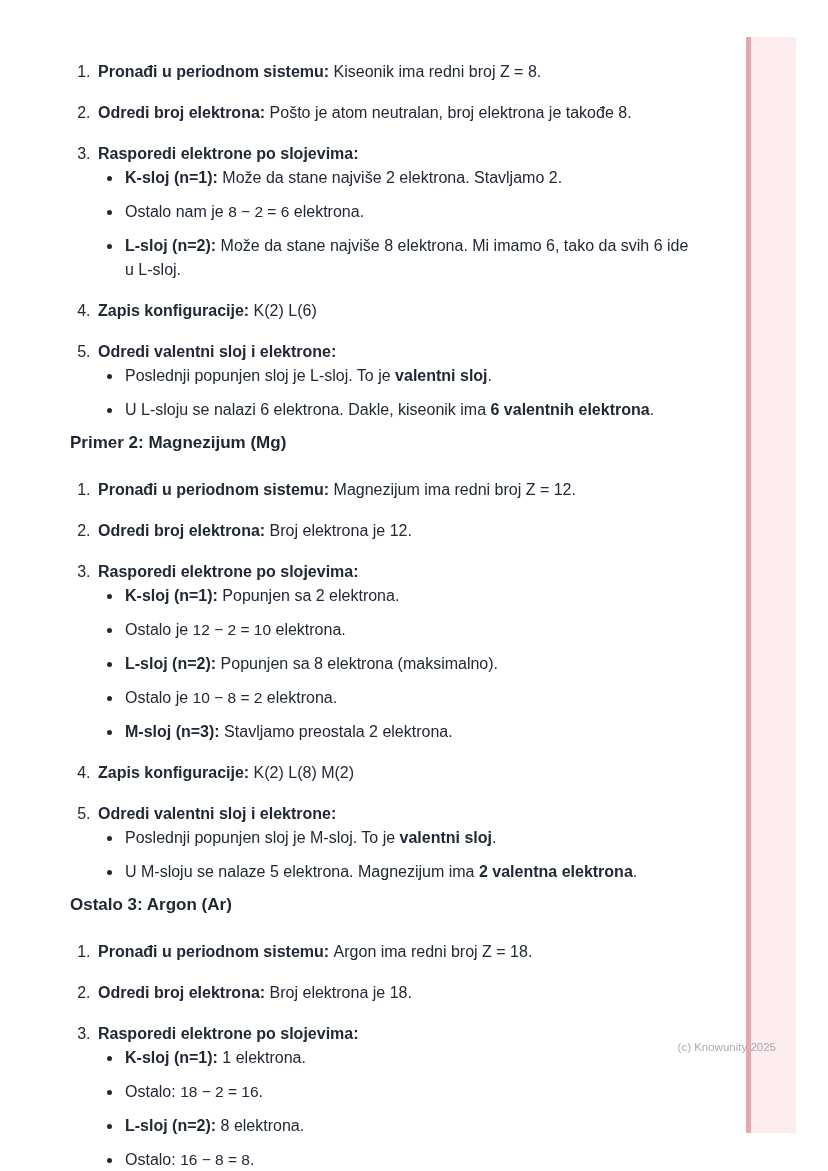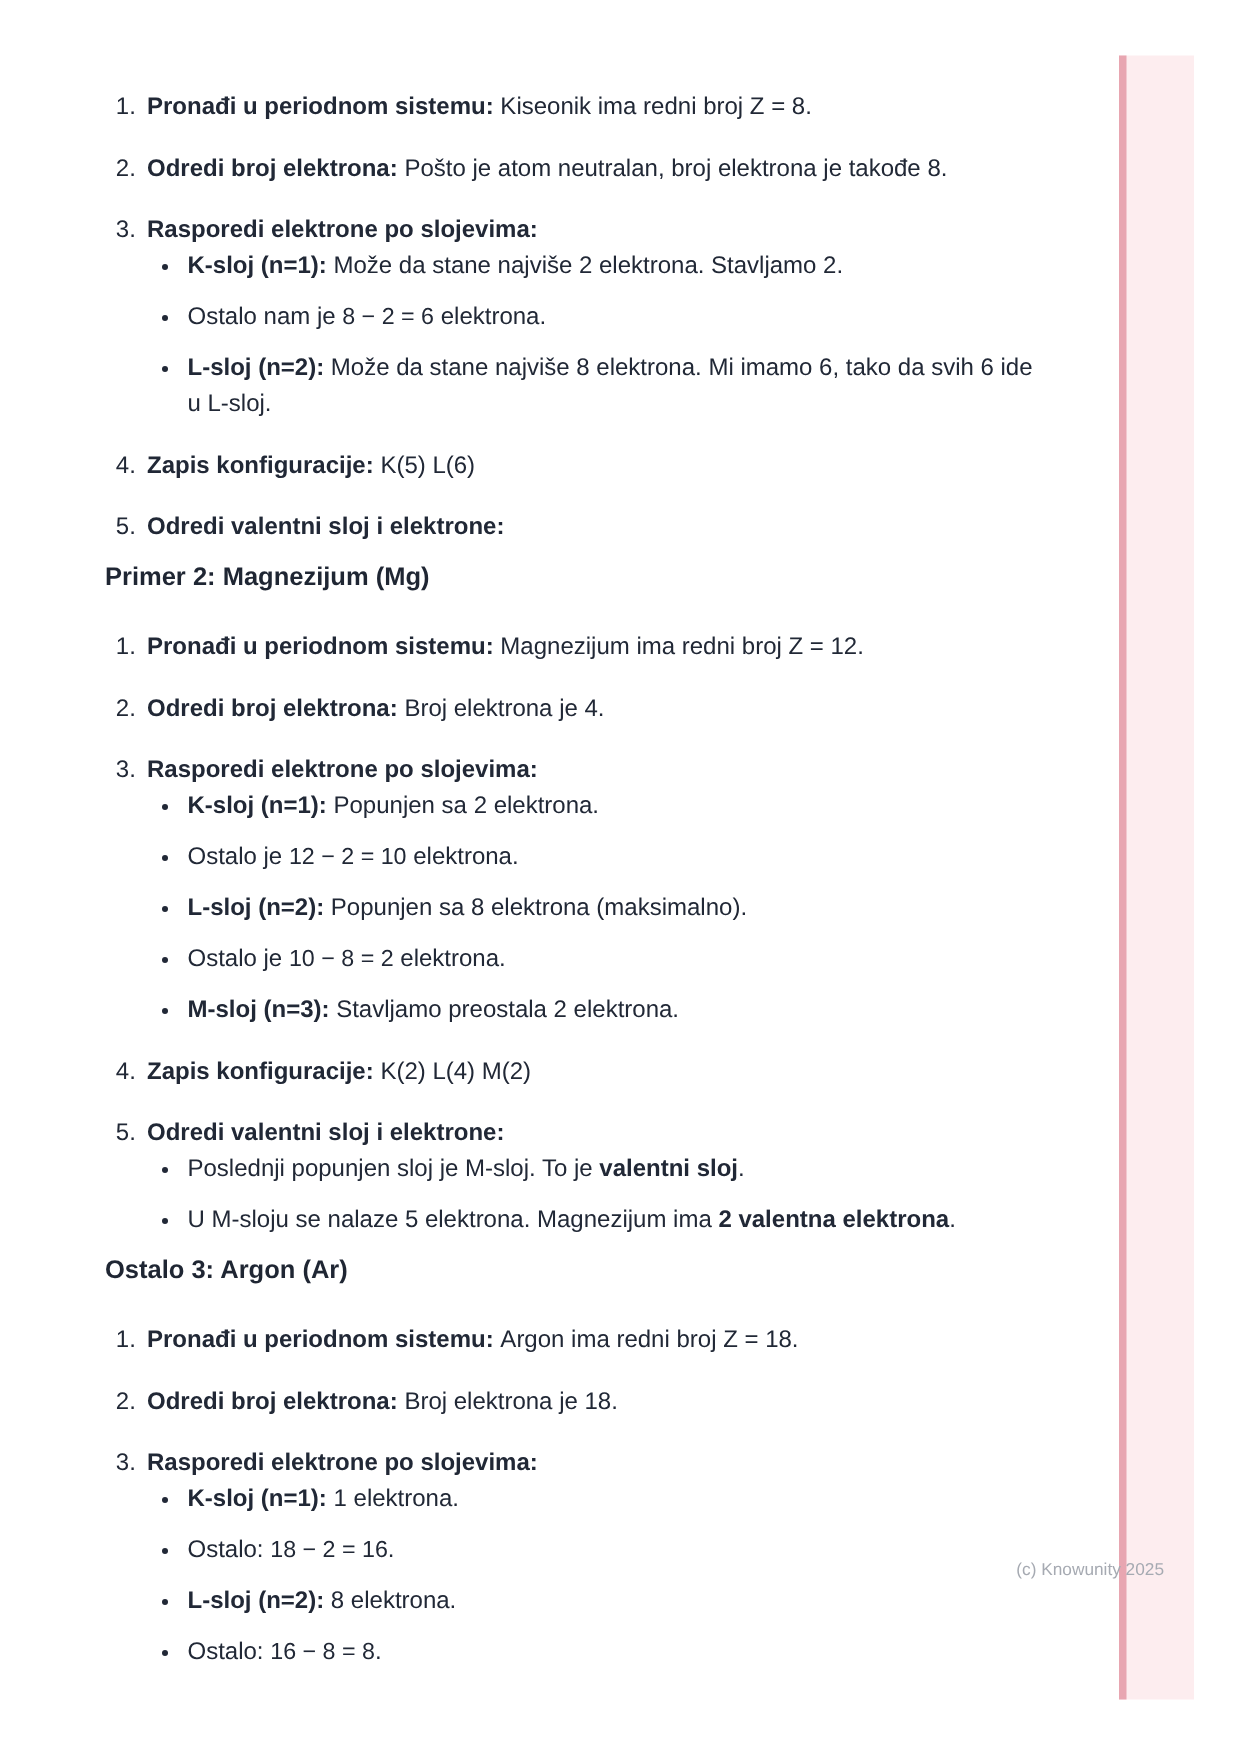--- a/index.html
+++ b/index.html
@@ -82,37 +82,40 @@
 <main class="content">
     <section class="example-section">
       <ol class="numbered-list" start="1">
         <li class="list-item"><span class="item-text"><strong>Pronađi u periodnom sistemu: </strong><span>Kiseonik ima redni broj Z = 8.</span></span></li>
         <li class="list-item"><span class="item-text"><strong>Odredi broj elektrona: </strong><span>Pošto je atom neutralan, broj elektrona je takođe 8.</span></span></li>
         <li class="list-item"><span class="item-text"><strong>Rasporedi elektrone po slojevima:</strong></span><ul class="bullet-list">
             <li class="bullet-item"><strong>K-sloj (n=1): </strong><span>Može da stane najviše 2 elektrona. Stavljamo 2.</span></li>
             <li class="bullet-item"><span>Ostalo nam je </span><span class="math">8 − 2 = 6</span><span> elektrona.</span></li>
             <li class="bullet-item"><strong>L-sloj (n=2): </strong><span>Može da stane najviše 8 elektrona. Mi imamo 6, tako da svih 6 ide u L-sloj.</span></li>
           </ul></li>
-        <li class="list-item"><span class="item-text"><strong>Zapis konfiguracije: </strong><span>K(5) L(6)</span></span></li>
-        <li class="list-item"><span class="item-text"><strong>Odredi valentni sloj i elektrone:</strong></span></li>
+        <li class="list-item"><span class="item-text"><strong>Zapis konfiguracije: </strong><span>K(2) L(6)</span></span></li>
+        <li class="list-item"><span class="item-text"><strong>Odredi valentni sloj i elektrone:</strong></span><ul class="bullet-list">
+            <li class="bullet-item"><span>Poslednji popunjen sloj je L-sloj. To je </span><strong>valentni sloj</strong><span>.</span></li>
+            <li class="bullet-item"><span>U L-sloju se nalazi 6 elektrona. Dakle, kiseonik ima </span><strong>6 valentnih elektrona</strong><span>.</span></li>
+          </ul></li>
       </ol>
     </section>
     <section class="example-section">
       <h3 class="section-heading">Primer 2: Magnezijum (Mg)</h3>
       <ol class="numbered-list" start="1">
         <li class="list-item"><span class="item-text"><strong>Pronađi u periodnom sistemu: </strong><span>Magnezijum ima redni broj Z = 12.</span></span></li>
-        <li class="list-item"><span class="item-text"><strong>Odredi broj elektrona: </strong><span>Broj elektrona je 4.</span></span></li>
+        <li class="list-item"><span class="item-text"><strong>Odredi broj elektrona: </strong><span>Broj elektrona je 12.</span></span></li>
         <li class="list-item"><span class="item-text"><strong>Rasporedi elektrone po slojevima:</strong></span><ul class="bullet-list">
             <li class="bullet-item"><strong>K-sloj (n=1): </strong><span>Popunjen sa 2 elektrona.</span></li>
             <li class="bullet-item"><span>Ostalo je </span><span class="math">12 − 2 = 10</span><span> elektrona.</span></li>
             <li class="bullet-item"><strong>L-sloj (n=2): </strong><span>Popunjen sa 8 elektrona (maksimalno).</span></li>
             <li class="bullet-item"><span>Ostalo je </span><span class="math">10 − 8 = 2</span><span> elektrona.</span></li>
             <li class="bullet-item"><strong>M-sloj (n=3): </strong><span>Stavljamo preostala 2 elektrona.</span></li>
           </ul></li>
-        <li class="list-item"><span class="item-text"><strong>Zapis konfiguracije: </strong><span>K(2) L(4) M(2)</span></span></li>
+        <li class="list-item"><span class="item-text"><strong>Zapis konfiguracije: </strong><span>K(2) L(8) M(2)</span></span></li>
         <li class="list-item"><span class="item-text"><strong>Odredi valentni sloj i elektrone:</strong></span><ul class="bullet-list">
             <li class="bullet-item"><span>Poslednji popunjen sloj je M-sloj. To je </span><strong>valentni sloj</strong><span>.</span></li>
             <li class="bullet-item"><span>U M-sloju se nalaze 5 elektrona. Magnezijum ima </span><strong>2 valentna elektrona</strong><span>.</span></li>
           </ul></li>
       </ol>
     </section>
     <section class="example-section">
       <h3 class="section-heading">Ostalo 3: Argon (Ar)</h3>
       <ol class="numbered-list" start="1">
         <li class="list-item"><span class="item-text"><strong>Pronađi u periodnom sistemu: </strong><span>Argon ima redni broj Z = 18.</span></span></li>

